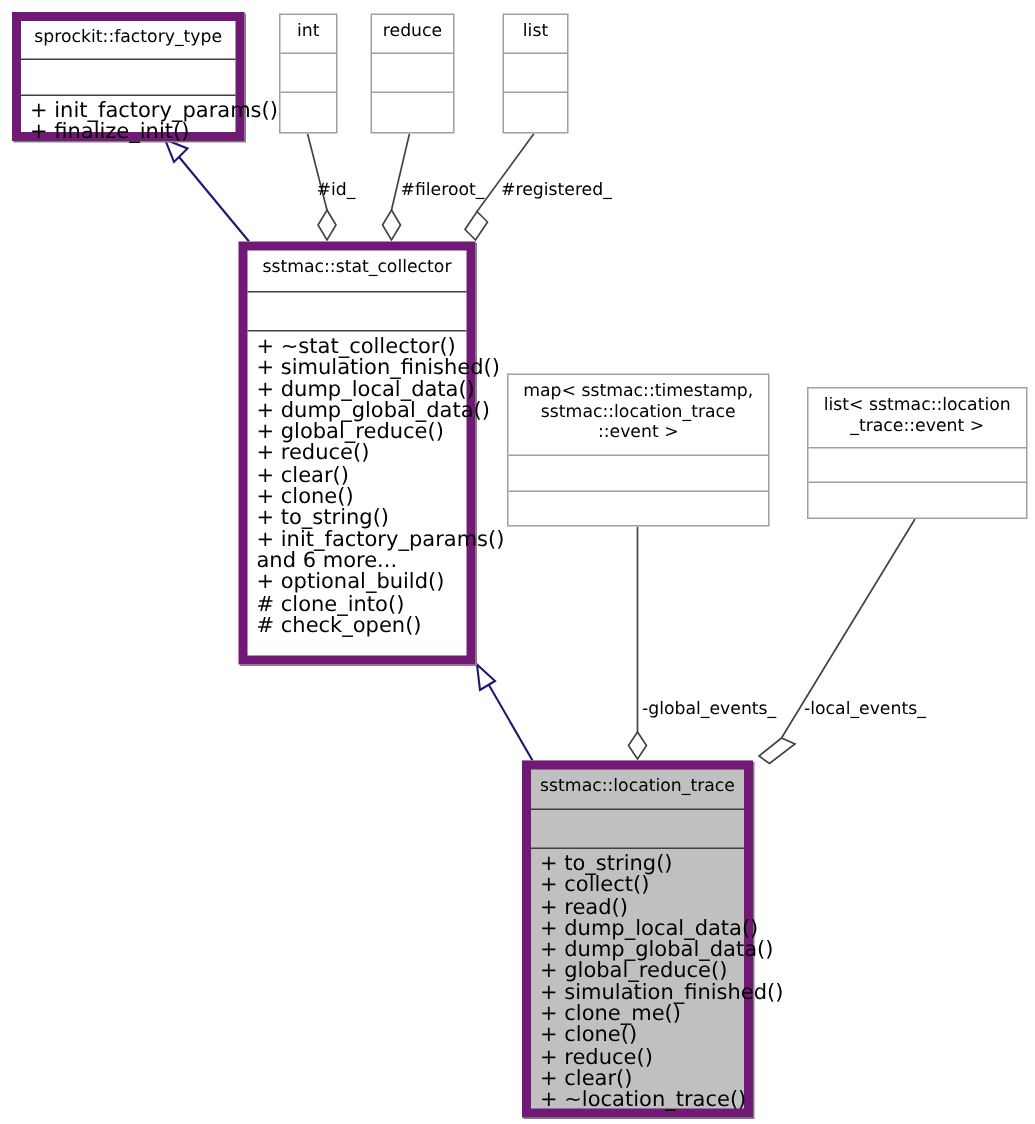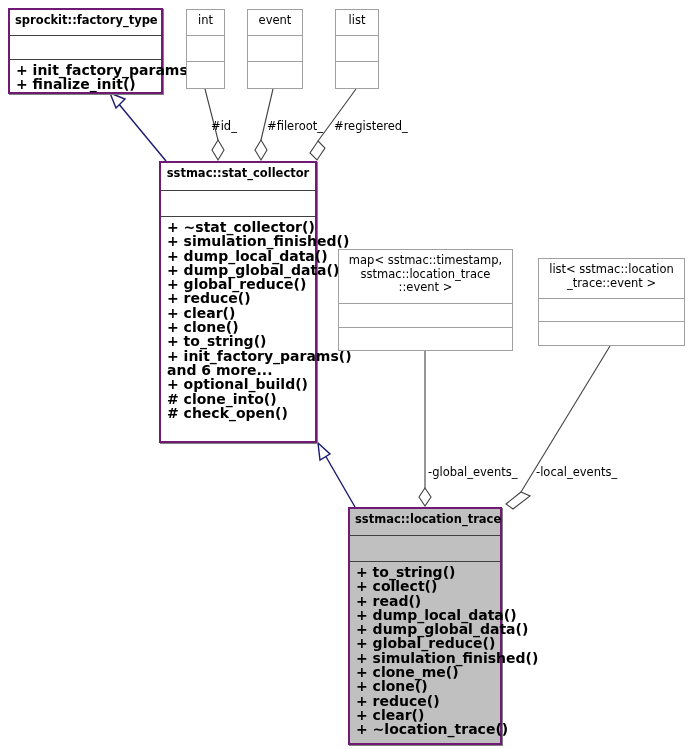--- a/index.html
+++ b/index.html
@@ -27,23 +27,22 @@
   }
   
   .uml-box {
     position: absolute;
     box-sizing: border-box;
     background: #ffffff;
     border: 1px solid #a0a0a0;
     z-index: 3;
   }
   .uml-box.solid {
-    border: 2px solid #701a75;
+    border: 6px solid #701a75;
     box-shadow: 1px 1px 0 #808080;
-    font-weight: bold;
   }
   .uml-box.filled {
     background: #c0c0c0;
   }
   .uml-title {
     box-sizing: border-box;
     text-align: center;
     font-size: 11.5px;
     color: #000000;
     padding: 4px 5px 5px 5px;
@@ -127,21 +126,21 @@
     </div>
   </div>
 
   <div class="uml-box" style="left:186px; top:9px; width:39px; height:80px;">
     <div class="uml-title" style="height:26px; padding:4px 2px;">int</div>
     <div class="uml-attrs" style="height:26px;"></div>
     <div class="uml-ops" style="height:26px;"></div>
   </div>
 
   <div class="uml-box" style="left:247px; top:9px; width:56px; height:80px;">
-    <div class="uml-title" style="height:26px; padding:4px 2px;">event</div>
+    <div class="uml-title" style="height:26px; padding:4px 2px;">reduce</div>
     <div class="uml-attrs" style="height:26px;"></div>
     <div class="uml-ops" style="height:26px;"></div>
   </div>
 
   <div class="uml-box" style="left:335px; top:9px; width:44px; height:80px;">
     <div class="uml-title" style="height:26px; padding:4px 2px;">list</div>
     <div class="uml-attrs" style="height:26px;"></div>
     <div class="uml-ops" style="height:26px;"></div>
   </div>
 

